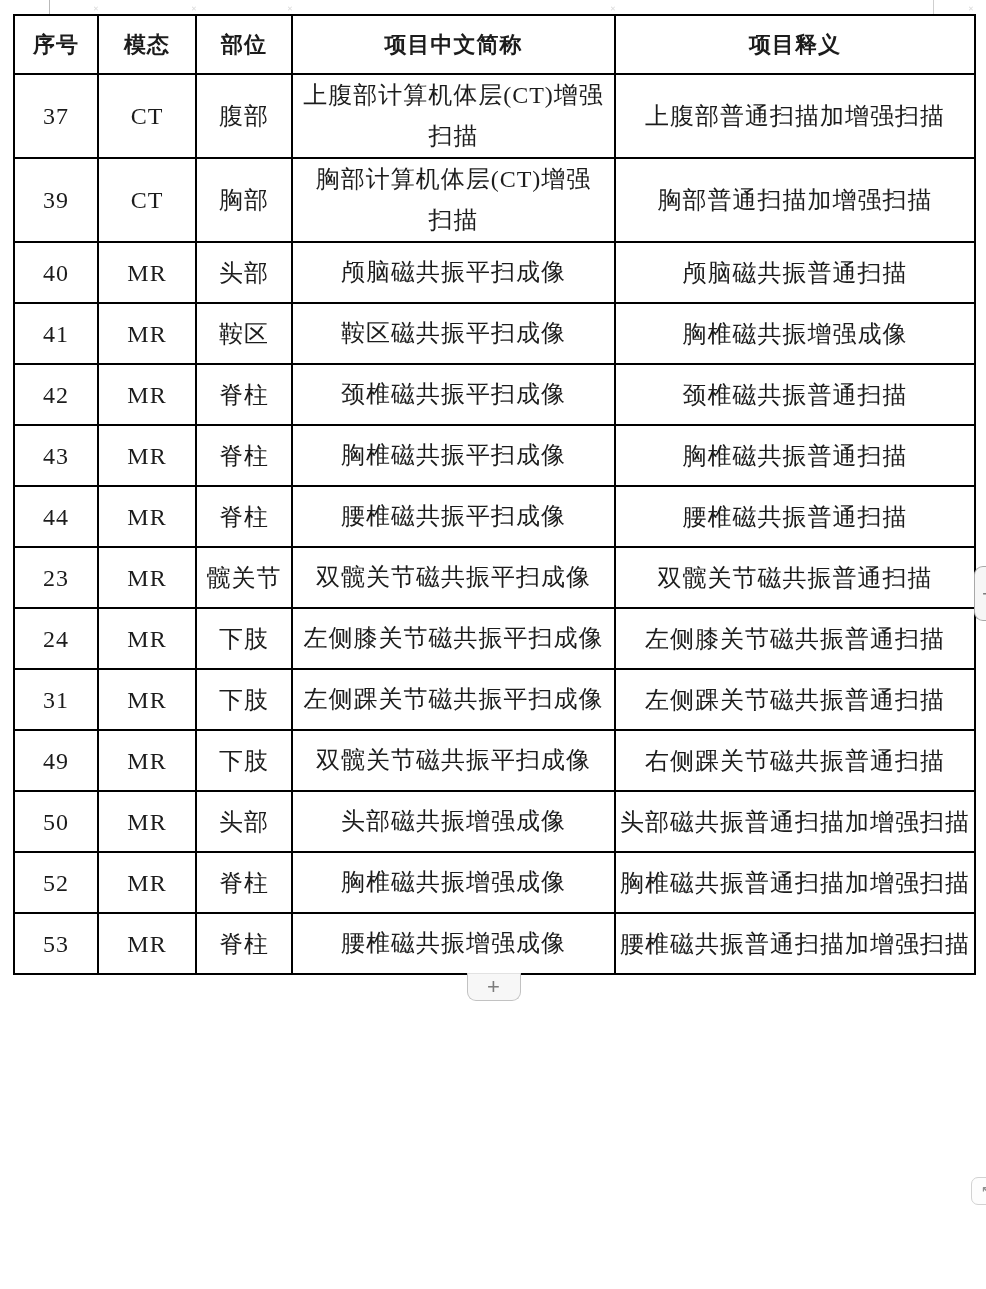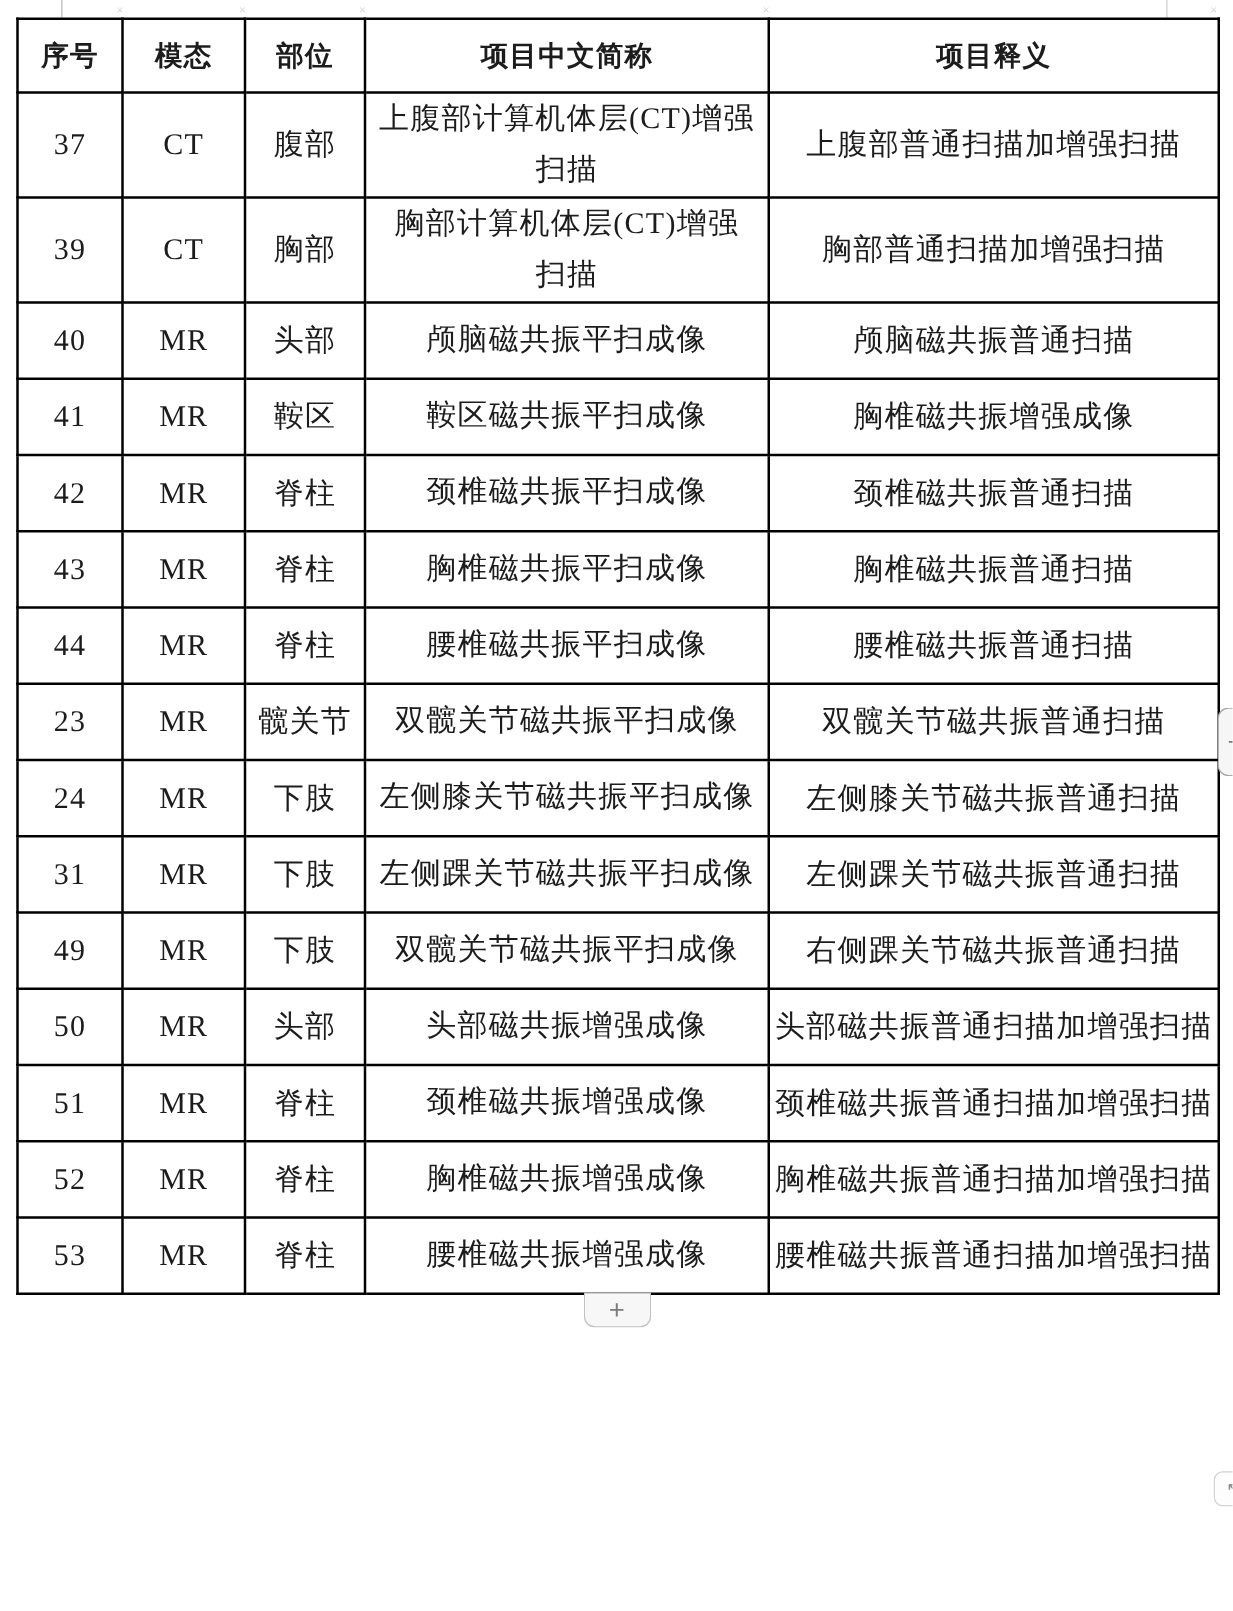--- a/index.html
+++ b/index.html
@@ -202,27 +202,20 @@
         <td>右侧踝关节磁共振普通扫描</td>
       </tr>
           <tr>
         <td>50</td>
         <td>MR</td>
         <td>头部</td>
         <td class="abbr-cell">头部磁共振增强成像</td>
         <td>头部磁共振普通扫描加增强扫描</td>
       </tr>
           <tr>
-        <td>51</td>
-        <td>MR</td>
-        <td>脊柱</td>
-        <td class="abbr-cell">颈椎磁共振增强成像</td>
-        <td>颈椎磁共振普通扫描加增强扫描</td>
-      </tr>
-          <tr>
         <td>52</td>
         <td>MR</td>
         <td>脊柱</td>
         <td class="abbr-cell">胸椎磁共振增强成像</td>
         <td>胸椎磁共振普通扫描加增强扫描</td>
       </tr>
           <tr>
         <td>53</td>
         <td>MR</td>
         <td>脊柱</td>

